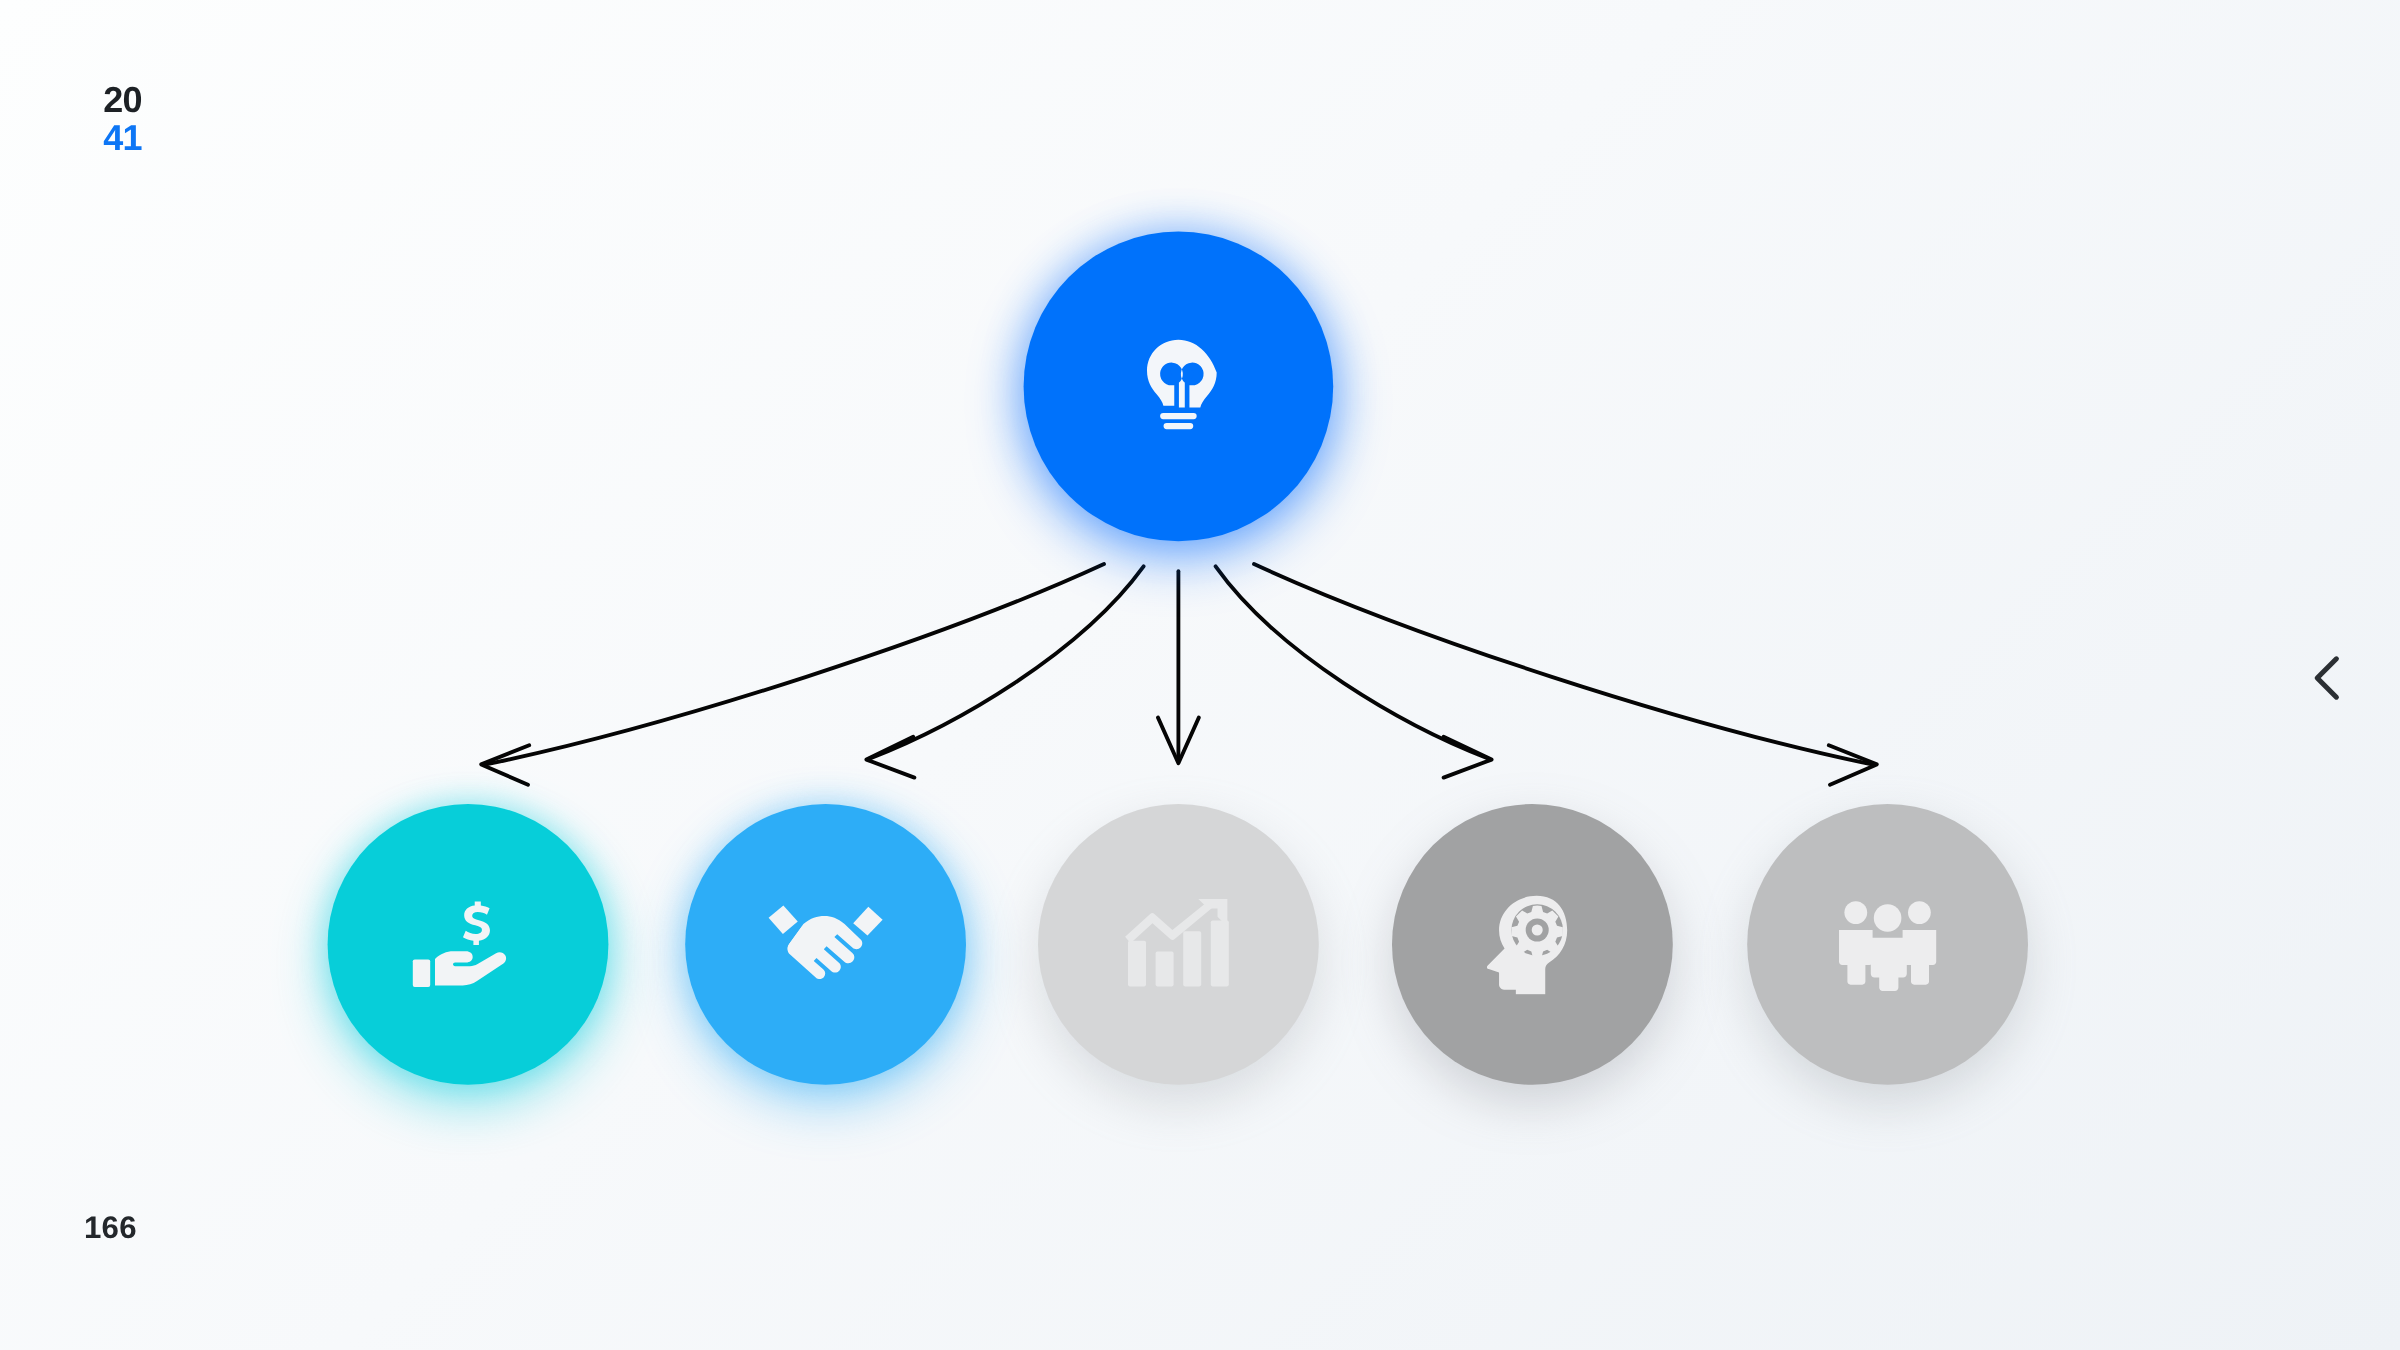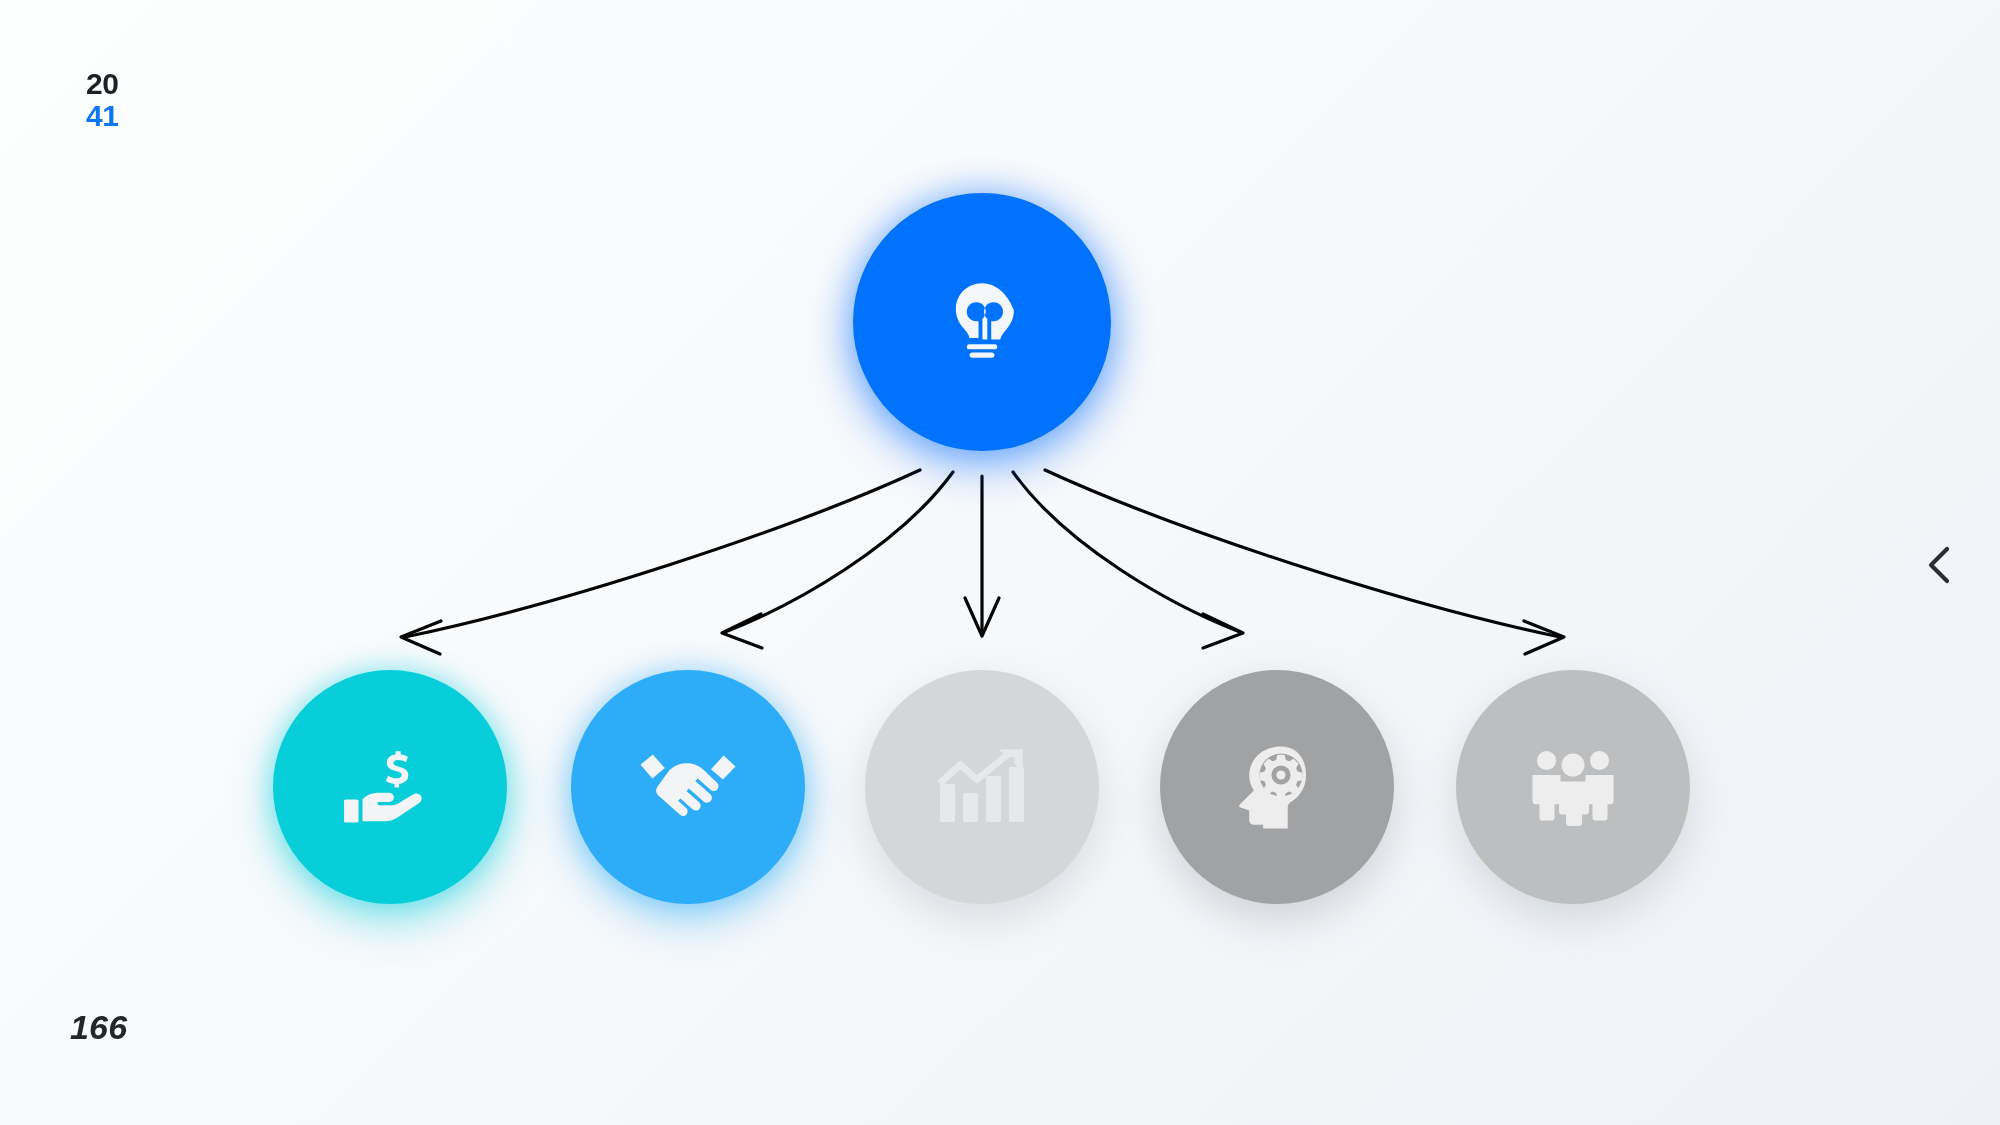--- a/index.html
+++ b/index.html
@@ -35,25 +35,24 @@
     margin-left: 12px;
   }
   #year-marker .y-top { color: #1d2125; display: block; }
   #year-marker .y-bot { color: #0d76f5; display: block; }
 
   
   #page-number {
     position: absolute;
     left: 70px;
     top: 1008px;
-    font-size: 34px;
+    font-size: 26px;
     font-weight: bold;
     color: #23272b;
     letter-spacing: 0.2px;
-    font-style: italic;
   }
 
   
   #nav-prev {
     position: absolute;
     left: 1922px;
     top: 543px;
     width: 36px;
     height: 44px;
     cursor: pointer;

